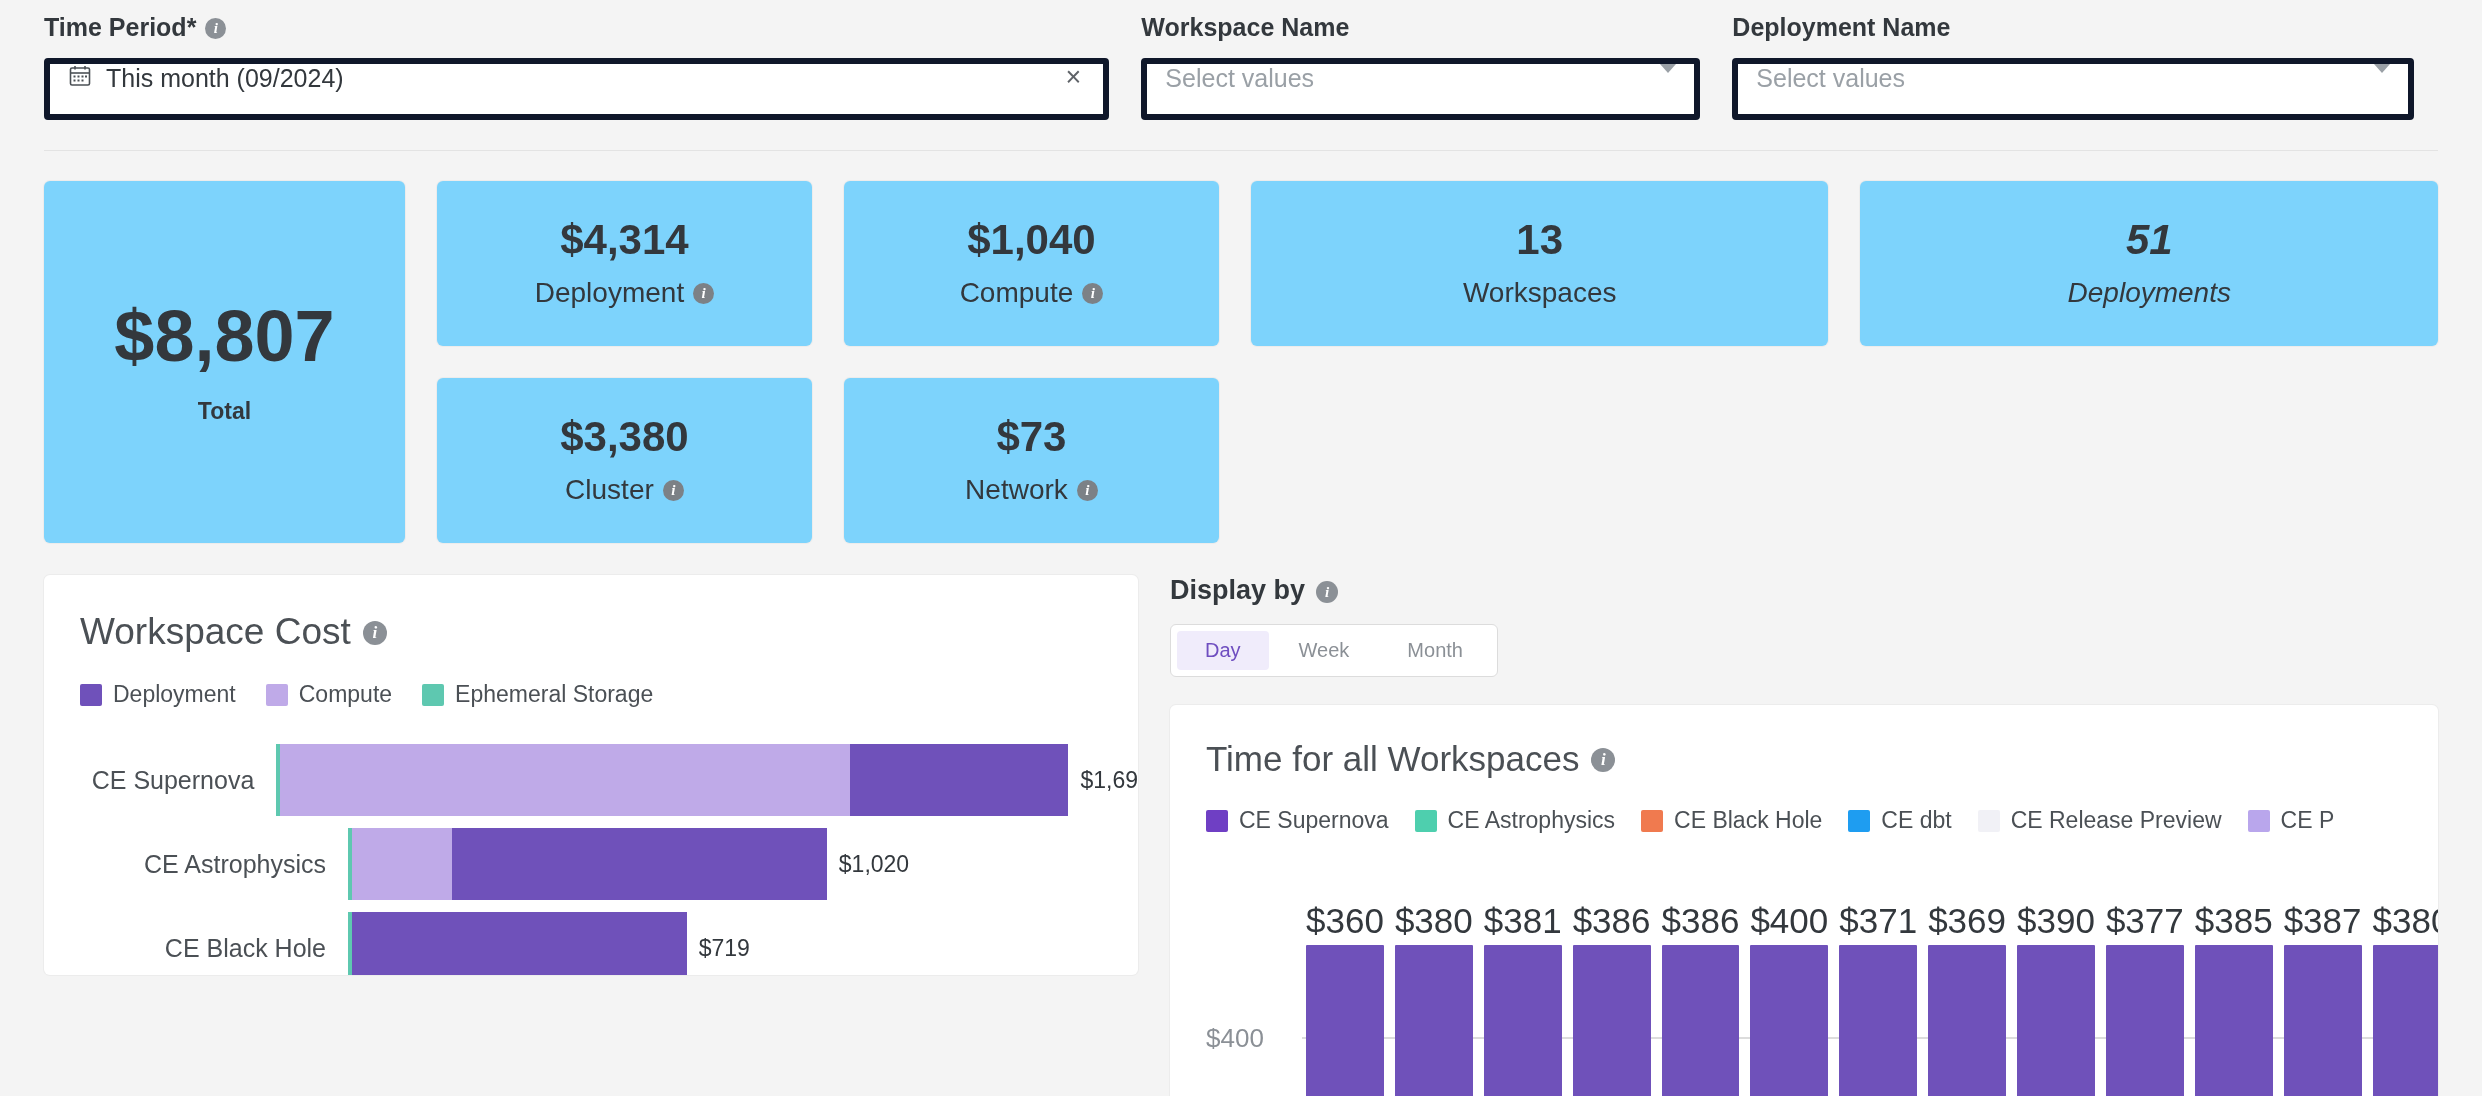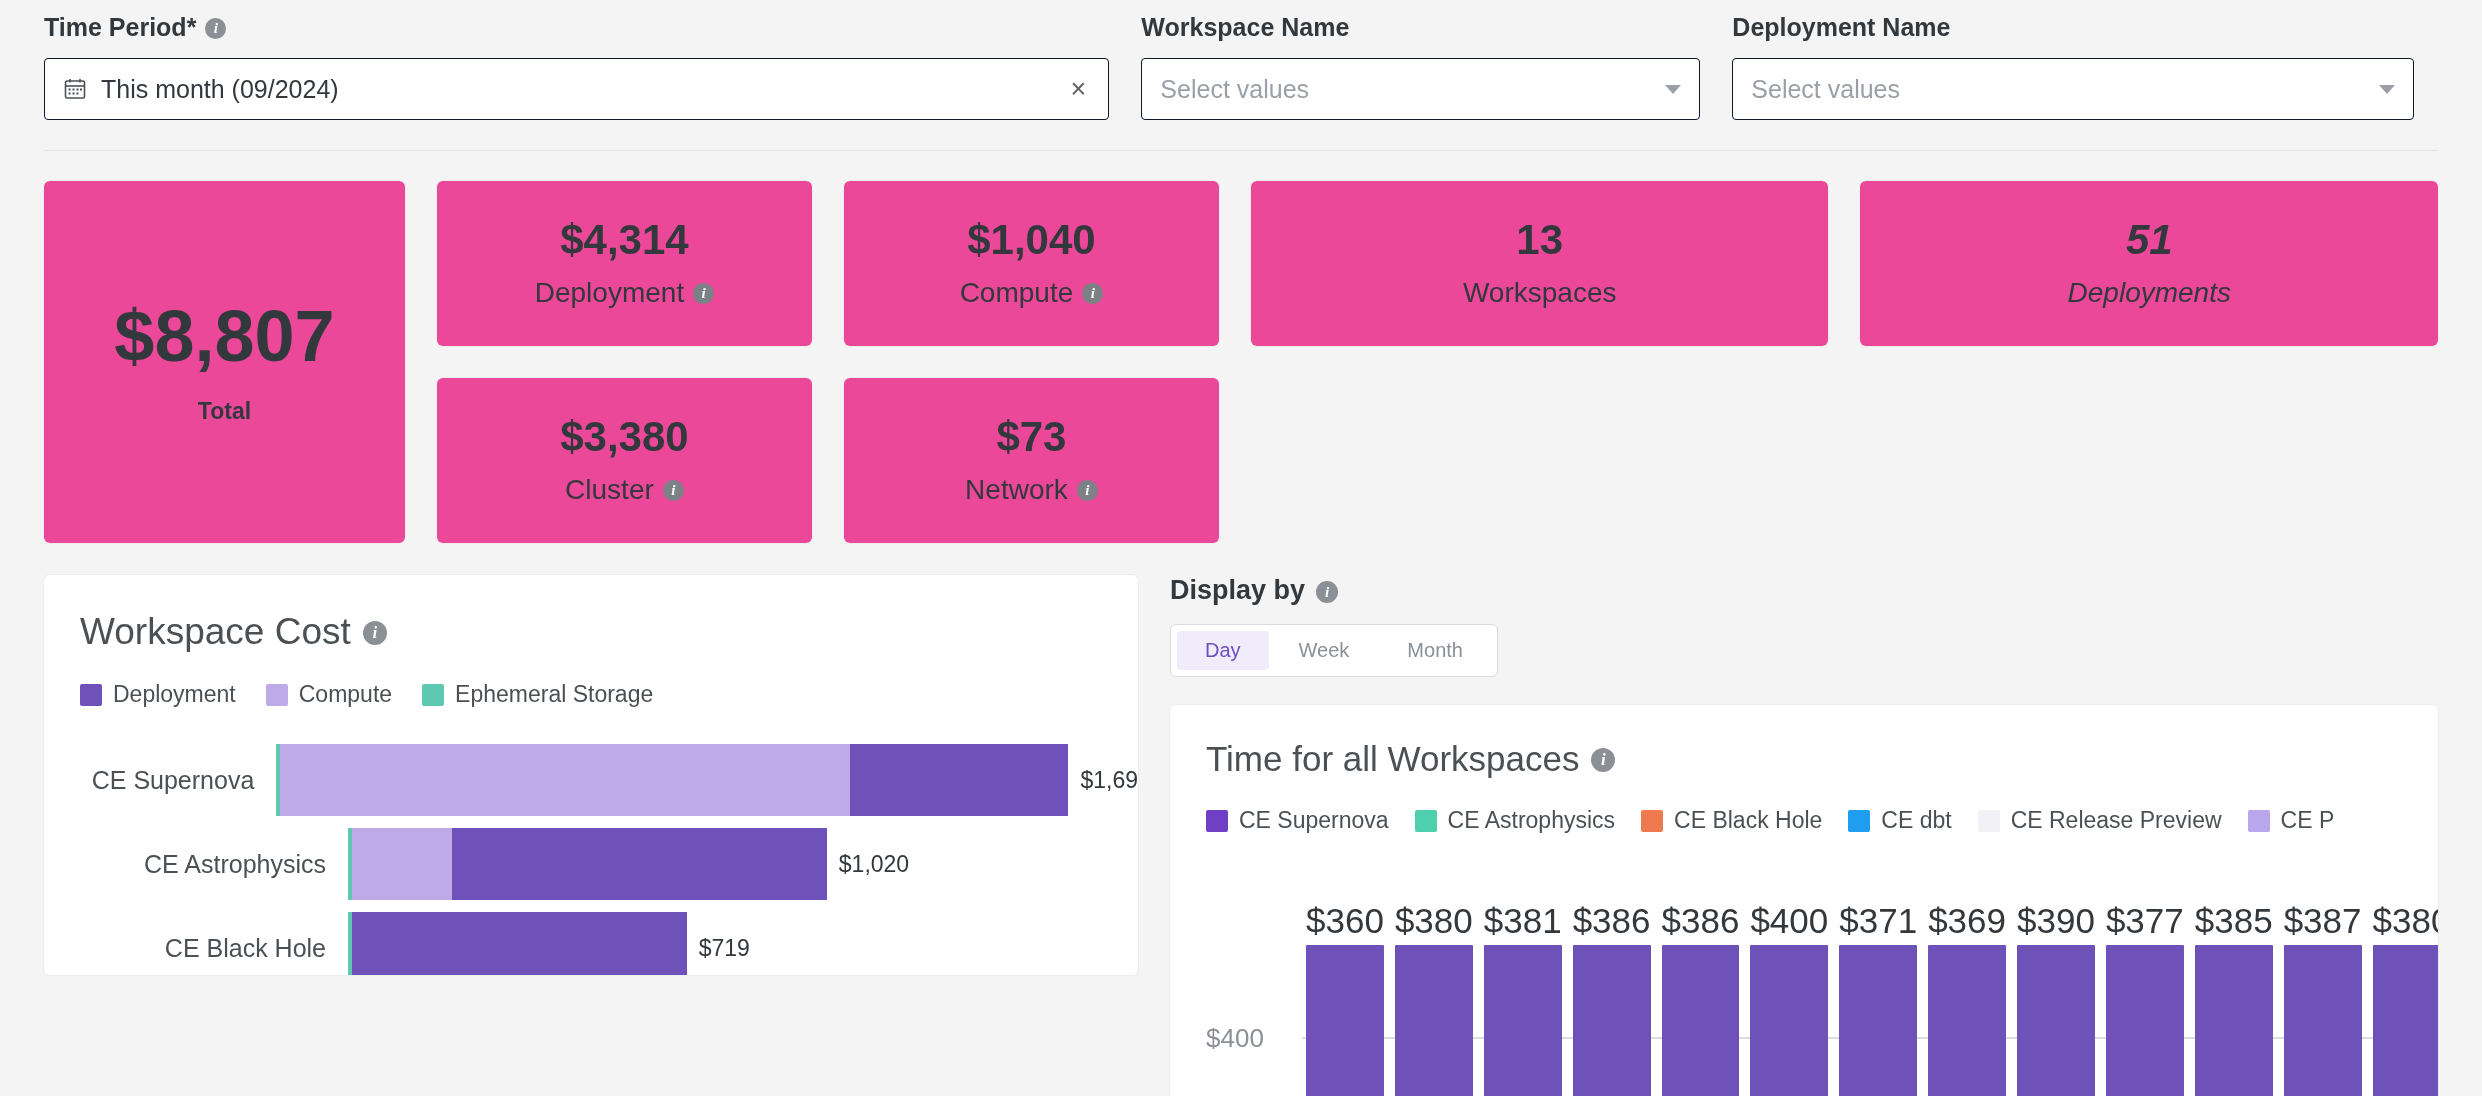--- a/index.html
+++ b/index.html
@@ -48,24 +48,24 @@
     margin-left: 9px;
     flex: none;
     position: relative;
     top: 1px;
   }
   .info-icon.dark { background: #7c8186; }
 
   .field {
     height: 62px;
     background: #ffffff;
-    border: 1px solid #0f172a;
+    border: 6px solid #0f172a;
     border-radius: 4px;
     display: flex;
-    align-items: center;
+    align-items: flex-start;
     padding: 0 18px;
     font-size: 25px;
     color: #33383d;
   }
   .field .cal-icon {
     width: 24px; height: 24px;
     margin-right: 14px;
     flex: none;
   }
   .field .value { flex: 1; white-space: nowrap; overflow: hidden; }
@@ -92,21 +92,21 @@
   }
 
   
   .kpi-row {
     display: flex;
     padding: 30px 44px 0 44px;
     gap: 32px;
     align-items: flex-start;
   }
   .card {
-    background: #ec4899;
+    background: #7dd3fc;
     border-radius: 6px;
     box-shadow: 0 0 0 1px #ececec;
   }
   .kpi-total {
     width: 375px;
     height: 362px;
     display: flex;
     flex-direction: column;
     align-items: center;
     justify-content: center;

